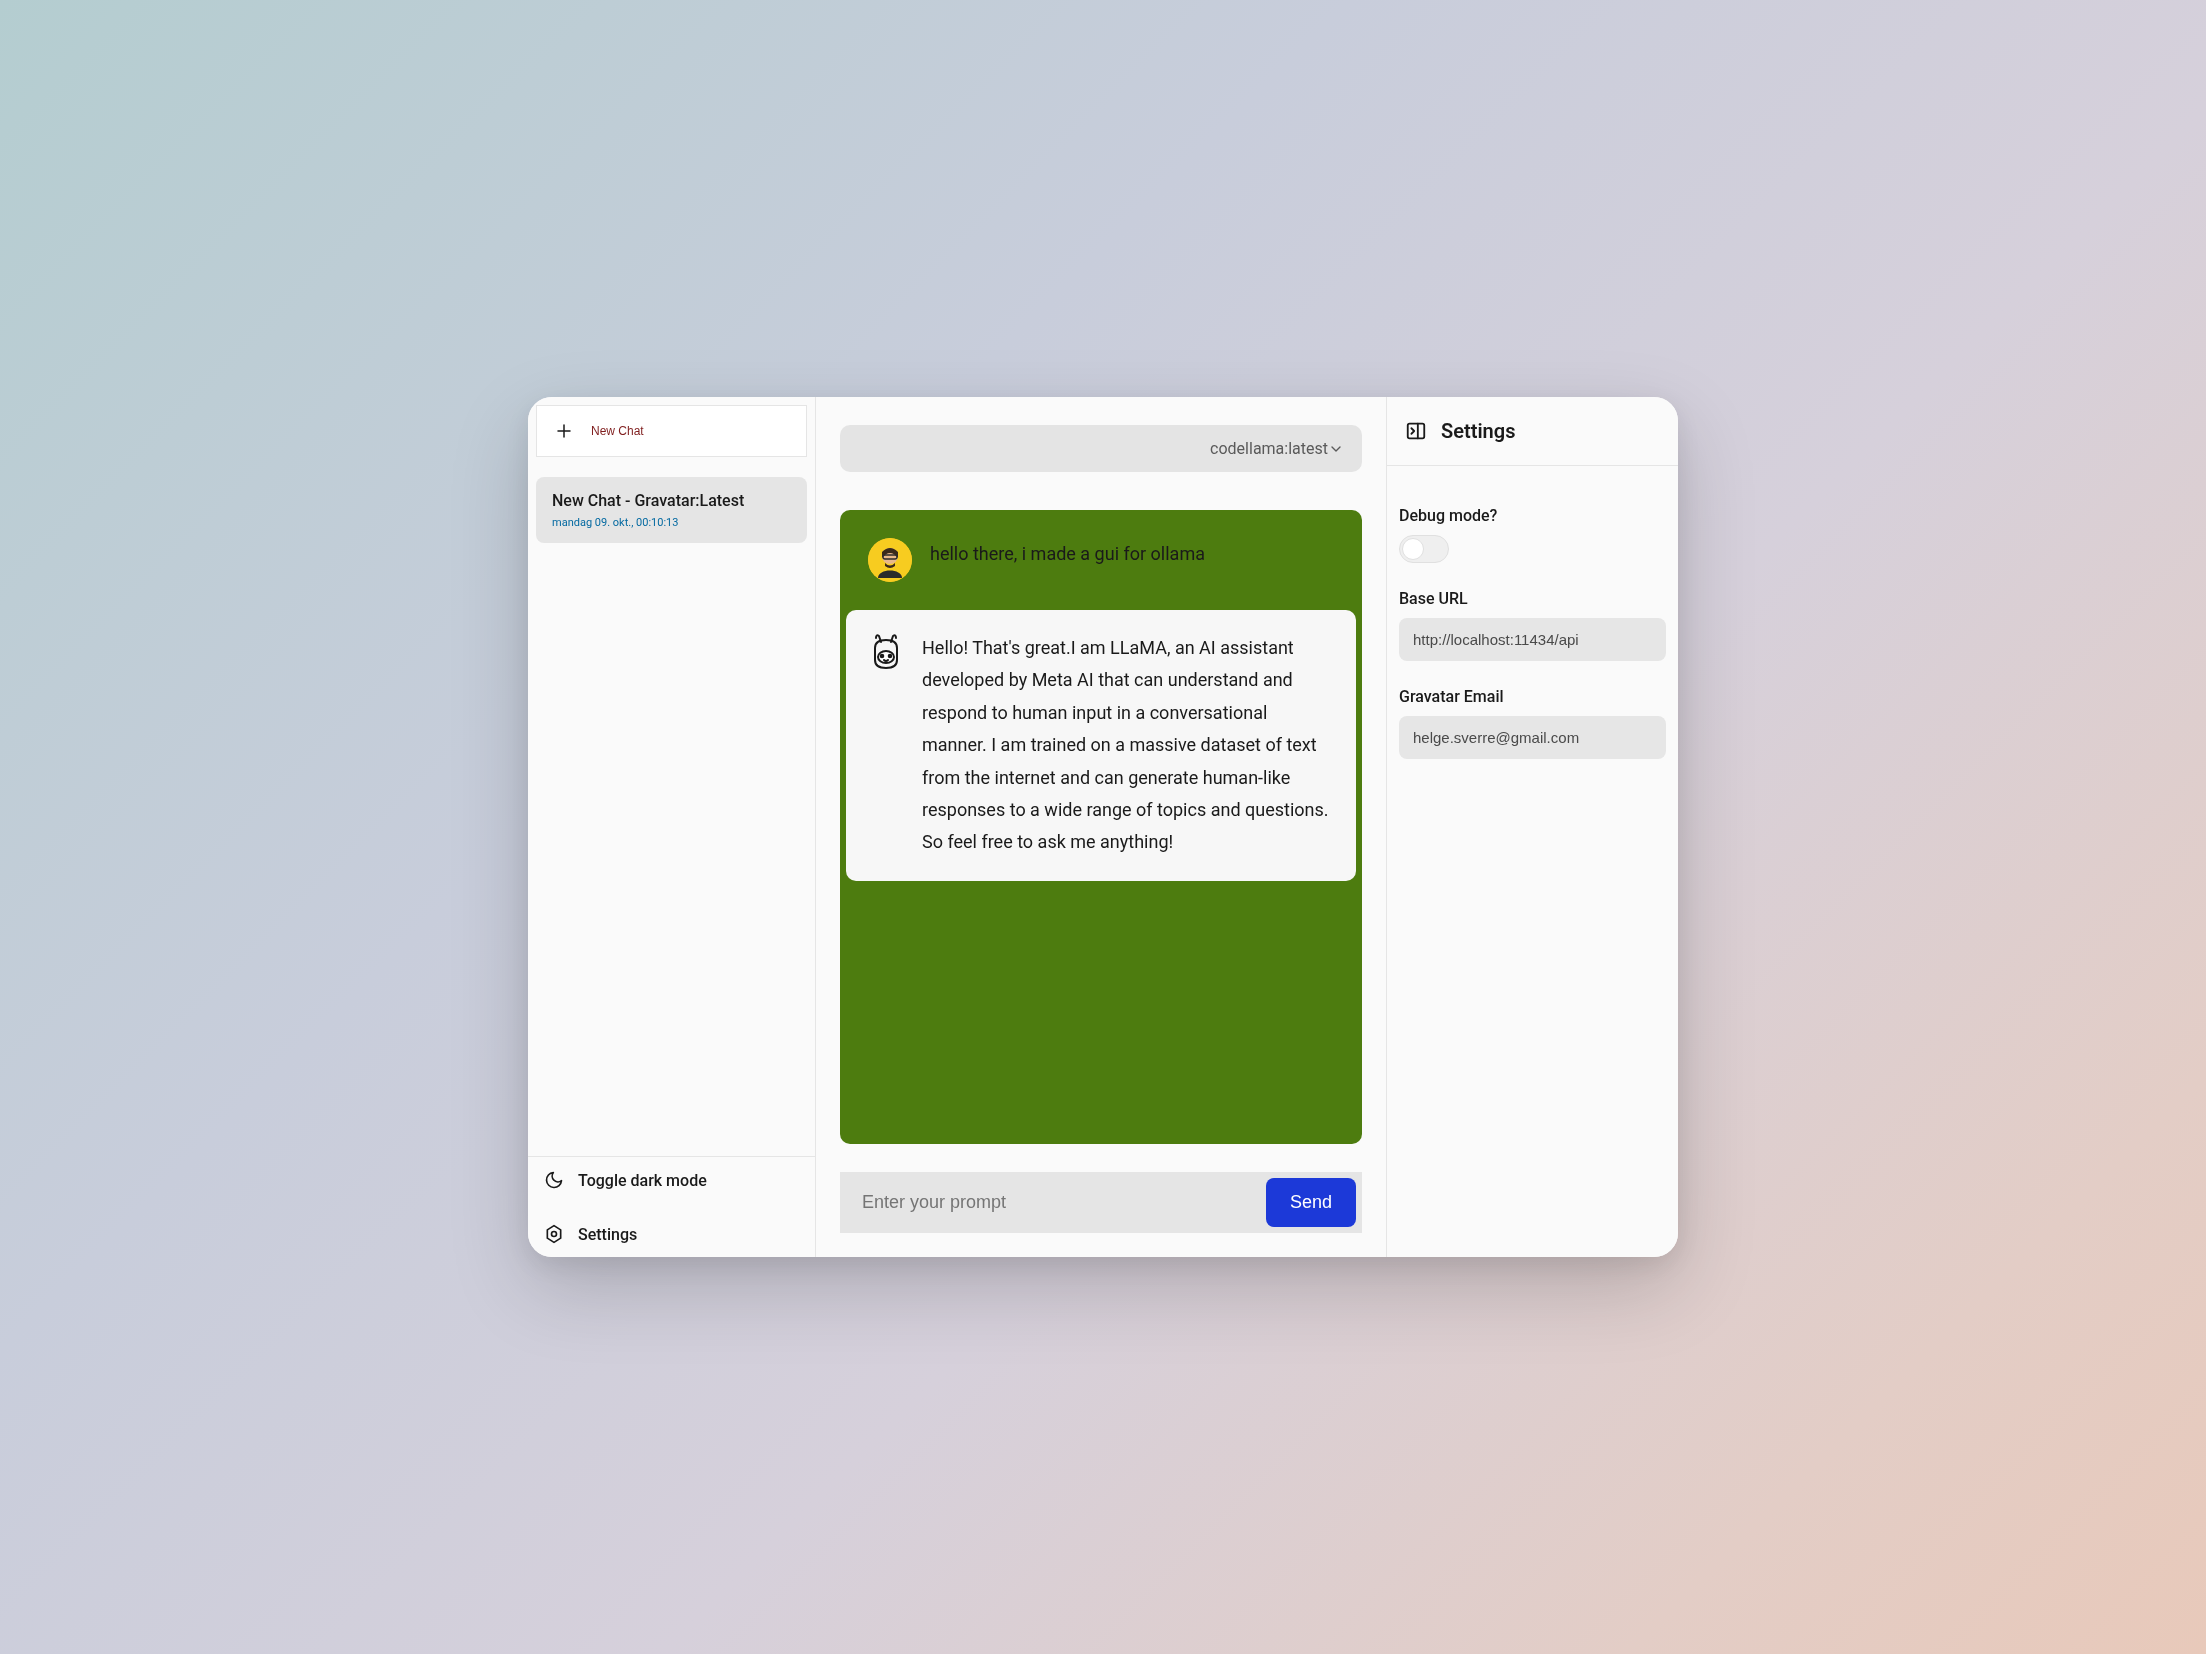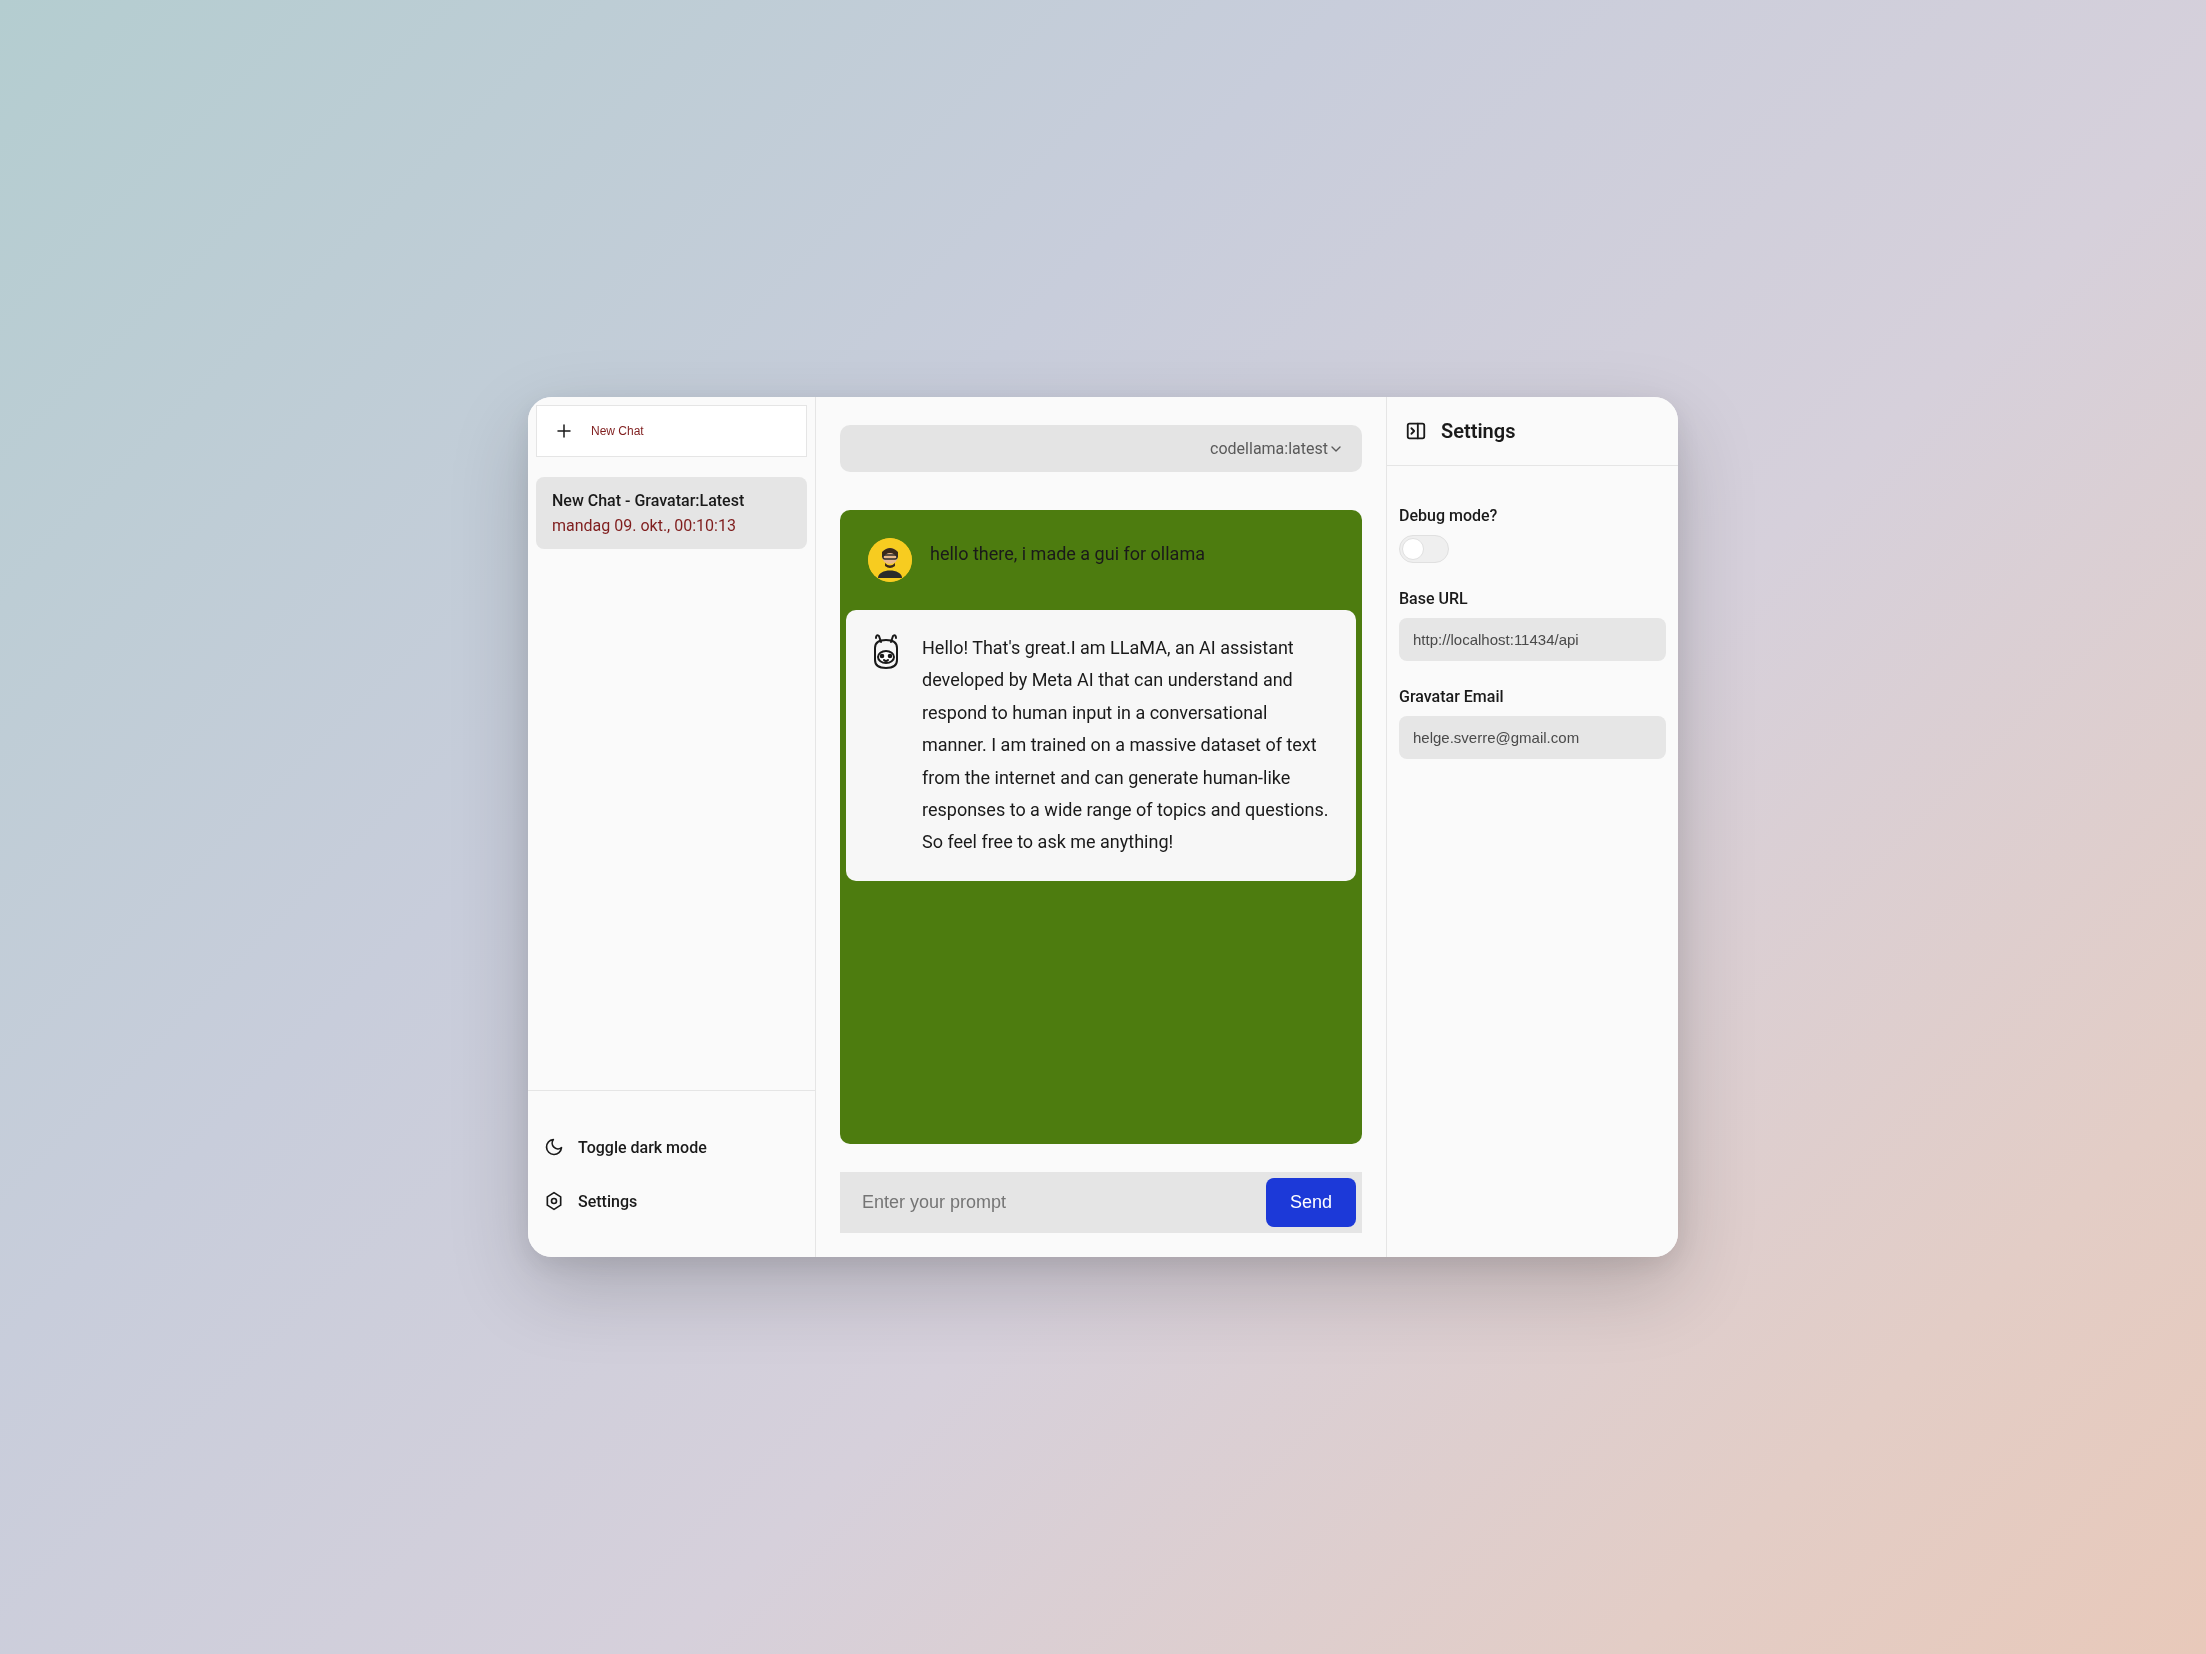--- a/index.html
+++ b/index.html
@@ -46,25 +46,25 @@
     cursor: pointer;
   }
   .chat-item {
     margin-top: 20px;
     padding: 14px 16px;
     background: #e5e5e5;
     border-radius: 8px;
     cursor: pointer;
   }
   .chat-item-title { font-size: 16px; font-weight: 500; color: #1a1a1a; margin-bottom: 6px; }
-  .chat-item-time { font-size: 16px; color: #7f1d1d; }
+  .chat-item-time { font-size: 11px; color: #0369a1; }
 
   .sidebar-bottom {
     border-top: 1px solid #e5e5e5;
-    padding: 40px 16px;
+    padding: 7px 16px;
   }
   .sidebar-link {
     display: flex;
     align-items: center;
     gap: 14px;
     font-size: 16px;
     font-weight: 500;
     color: #1a1a1a;
     cursor: pointer;
     padding: 6px 0;

